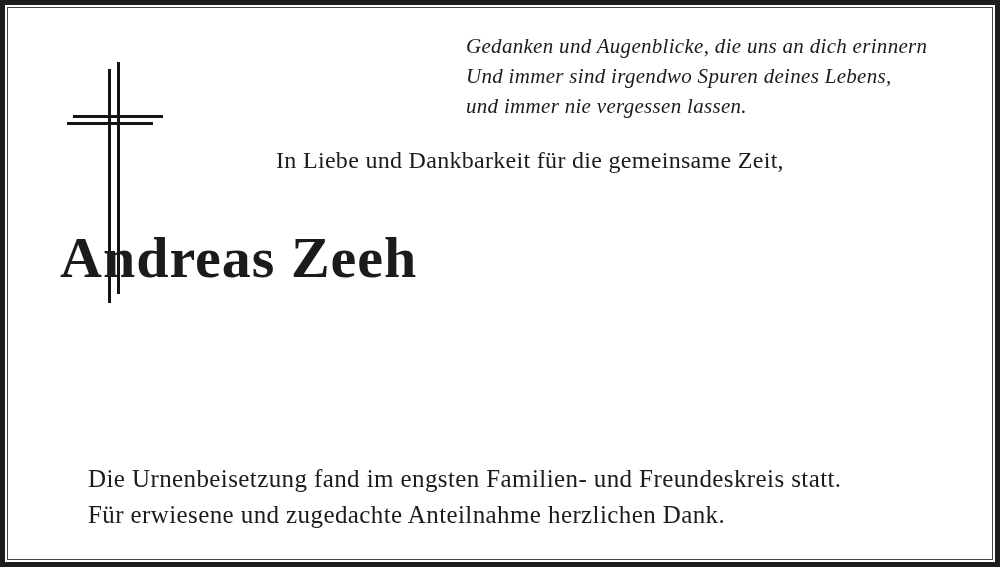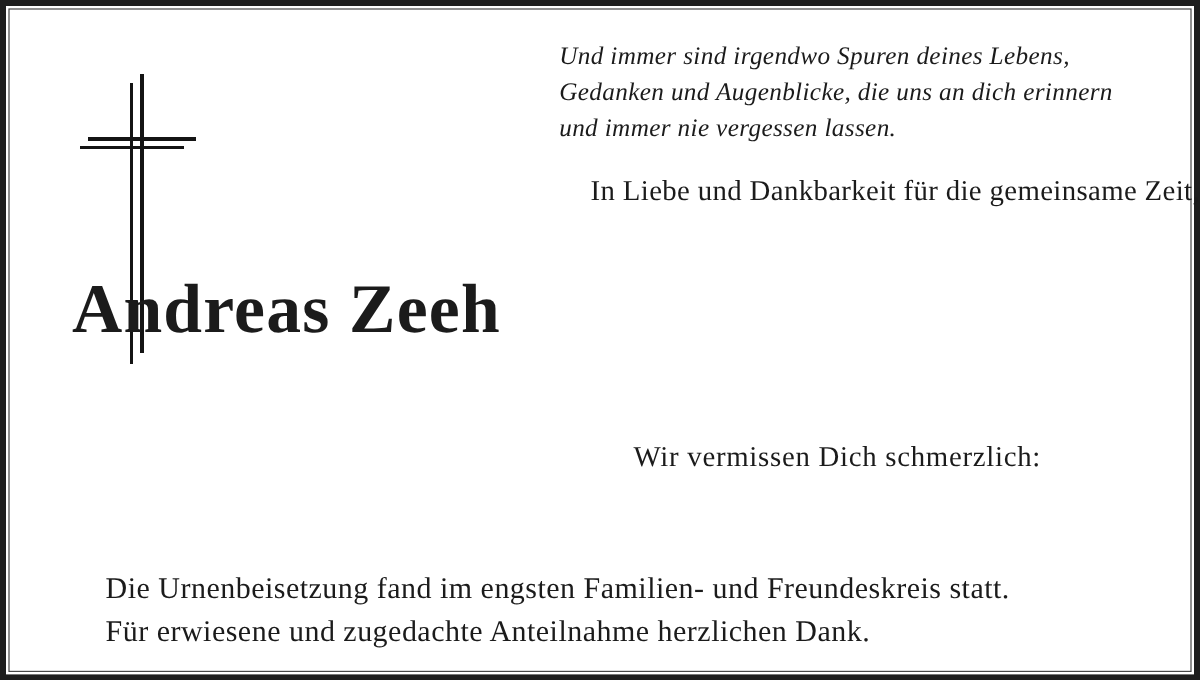--- a/index.html
+++ b/index.html
@@ -27,75 +27,74 @@
     pointer-events: none;
   }
   .cross { position: absolute; left: 0; top: 0; }
   .quote {
     position: absolute; left: 466px; top: 31px;
     font-style: italic; font-size: 21px; line-height: 30px;
     letter-spacing: 0.3px; white-space: nowrap;
   }
   .intro {
     position: absolute; left: 60px; top: 144px; width: 940px;
-    text-align: right; font-size: 24px; line-height: 32px;
+    text-align: center; font-size: 24px; line-height: 32px;
     letter-spacing: 0.3px; white-space: nowrap;
   }
   .name {
     position: absolute; left: 60px; top: 227px; width: 940px;
     text-align: left; font-size: 58px; font-weight: bold;
     line-height: 62px; letter-spacing: 1px; white-space: nowrap;
   }
   .dates {
     position: absolute; left: 60px; top: 304px; width: 940px;
     text-align: center; font-size: 24px; line-height: 30px;
     letter-spacing: 0.4px;
   }
   .dates .death { margin-left: 28px; }
   .farewell {
     position: absolute; left: 528px; top: 363px;
     font-size: 24px; line-height: 36px; letter-spacing: 0.6px;
     white-space: nowrap;
   }
   .closing {
-    position: absolute; left: 88px; top: 473px;
+    position: absolute; left: 88px; top: 461px;
     font-size: 25px; line-height: 36px; letter-spacing: 0.4px;
     white-space: nowrap;
   }
 </style>
 </head>
 <body>
 
 <div class="notice">
 
   <div class="outer-frame"></div>
   <div class="inner-frame"></div>
 
   <svg class="cross" width="200" height="320" viewBox="0 0 200 320" shape-rendering="crispEdges">
     <line x1="109.5" y1="69" x2="109.5" y2="303" stroke="#141414" stroke-width="3"></line>
     <line x1="118.5" y1="62" x2="118.5" y2="294" stroke="#141414" stroke-width="3"></line>
     <line x1="73" y1="116" x2="163" y2="116" stroke="#141414" stroke-width="3"></line>
     <line x1="67" y1="123" x2="153" y2="123" stroke="#141414" stroke-width="3"></line>
   </svg>
 
   <div class="quote">
+    <div>Gedanken und Augenblicke, die uns an dich erinnern</div>
     <div>Und immer sind irgendwo Spuren deines Lebens,</div>
-    <div>Gedanken und Augenblicke, die uns an dich erinnern</div>
     <div>und immer nie vergessen lassen.</div>
   </div>
 
   <div class="intro">
     <div>In Liebe und Dankbarkeit für die gemeinsame Zeit,</div>
   </div>
 
   <div class="name">Andreas Zeeh</div>
 
 
   <div class="farewell">
-    <div>Wir vermissen Dich schmerzlich:</div>
   </div>
 
   <div class="closing">
     <div>Die Urnenbeisetzung fand im engsten Familien- und Freundeskreis statt.</div>
     <div>Für erwiesene und zugedachte Anteilnahme herzlichen Dank.</div>
   </div>
 
 </div>
 
 </body></html>

